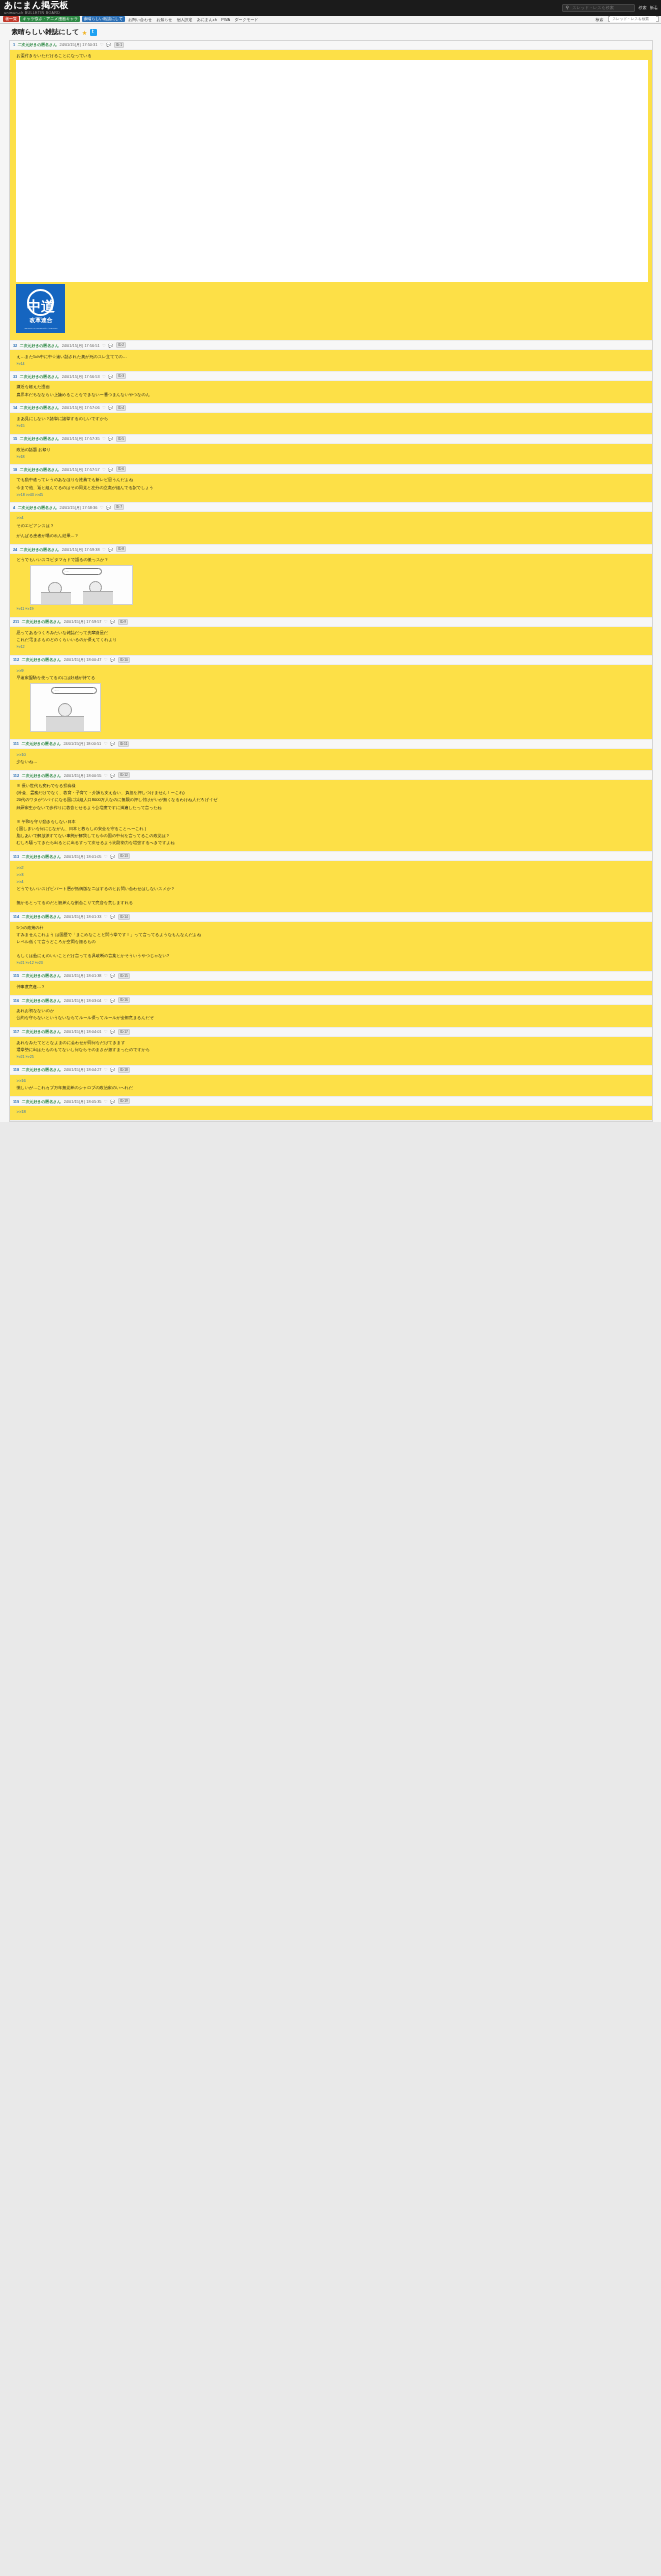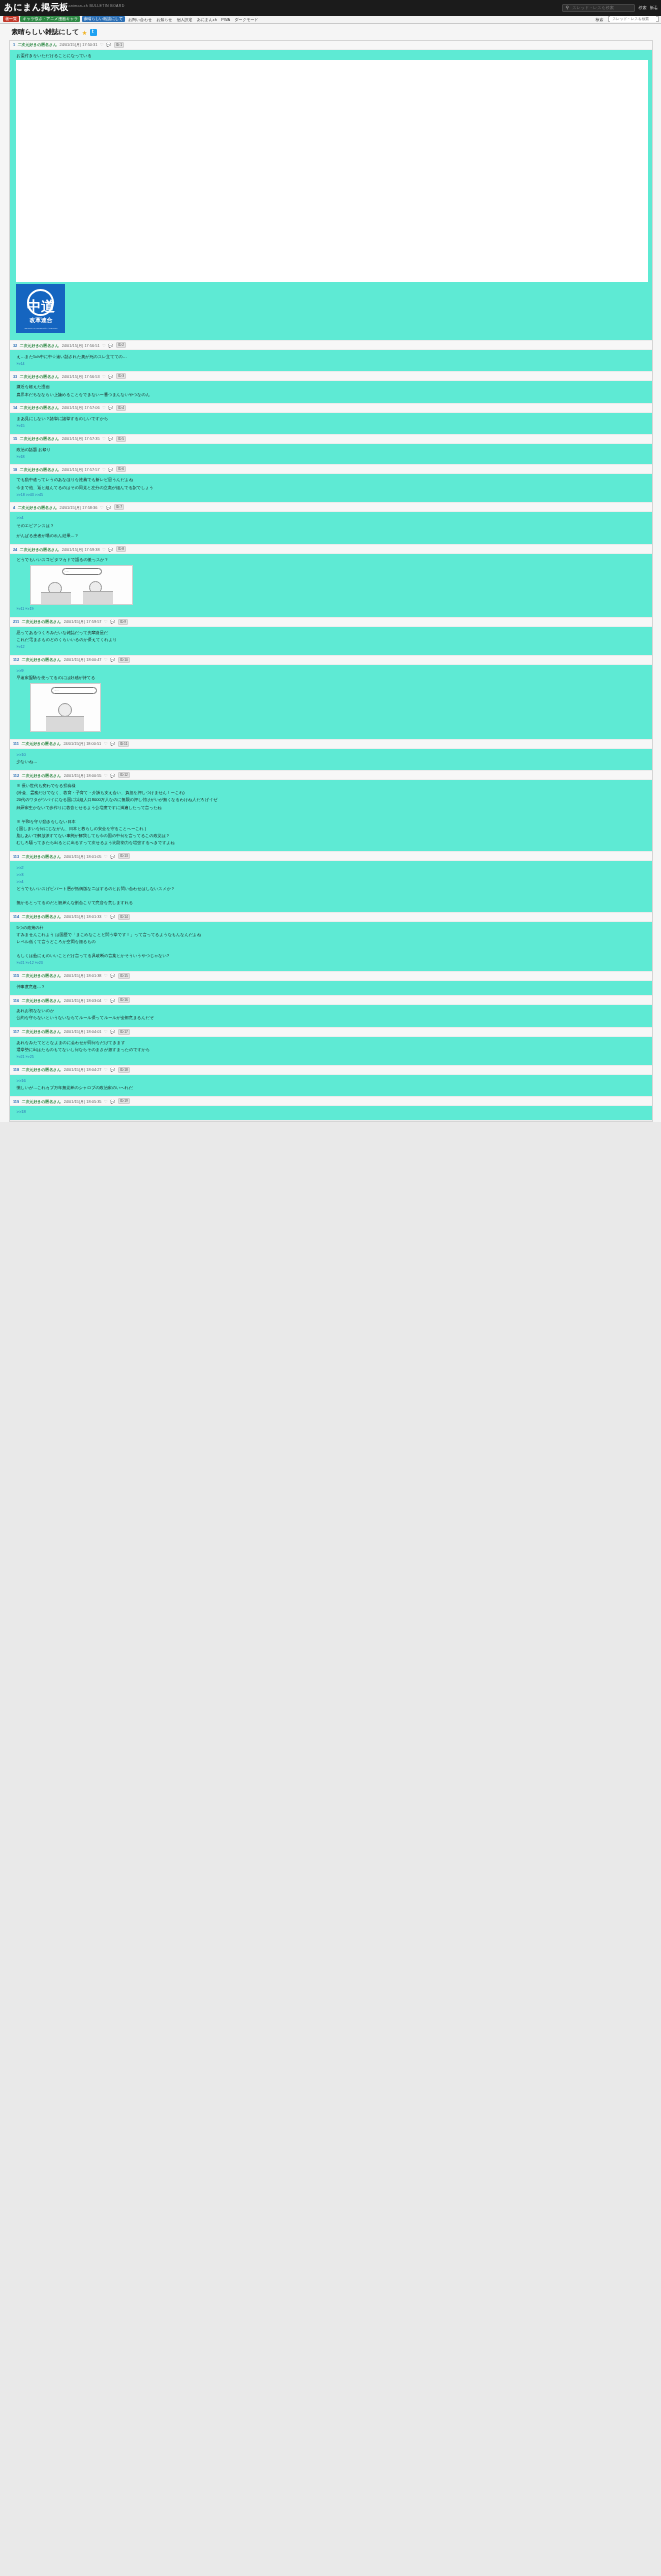--- a/index.html
+++ b/index.html
@@ -26,21 +26,21 @@
     font-weight:bold;
     letter-spacing:0.3px;
     line-height:1;
   }
   .site-logo-sub {
     color:#9a9a9a;
     font-size:3.6px;
     margin-top:1px;
     letter-spacing:0.3px;
   }
-  .logo-wrap { display:flex; justify-content:center; }
+  .logo-wrap { display:flex; flex-direction:column; justify-content:center; }
   .header-right { margin-left:auto; display:flex; align-items:center; gap:3.1px; }
   .header-search {
     display:flex; align-items:center;
     background:#2d2d2d;
     border:0.5px solid #444;
     height:8.2px;
     padding:0 2.1px;
     border-radius:1px;
   }
   .header-search input {
@@ -105,21 +105,21 @@
   .star-icon { color:#f0b429; font-size:6.2px; }
   .tw-icon {
     width:6.7px;height:6.7px;border-radius:1px;background:#1da1f2;
     display:inline-block;position:relative;
   }
   .tw-icon:after{
     content:"t"; color:#fff; font-size:4.6px; font-weight:bold;
     position:absolute; left:2.1px; top:-0.5px;
   }
 
-  .board { background:#5eead4; border:0.5px solid #d5d5d5; }
+  .board { background:#fde047; border:0.5px solid #d5d5d5; }
 
   
   .post { border-bottom:0.5px solid #ececec; }
   .post-head {
     display:flex; align-items:center; gap:2.6px;
     background:#f7f7f7;
     border-bottom:0.5px solid #eee;
     padding:1px 2.6px;
     font-size:3.9px;
   }

